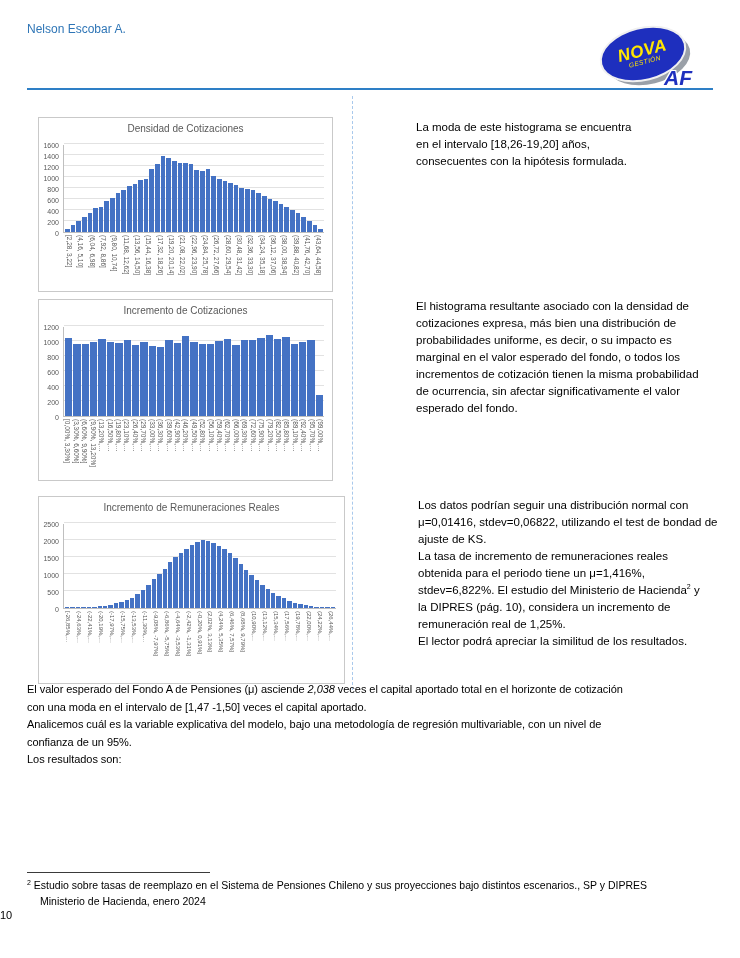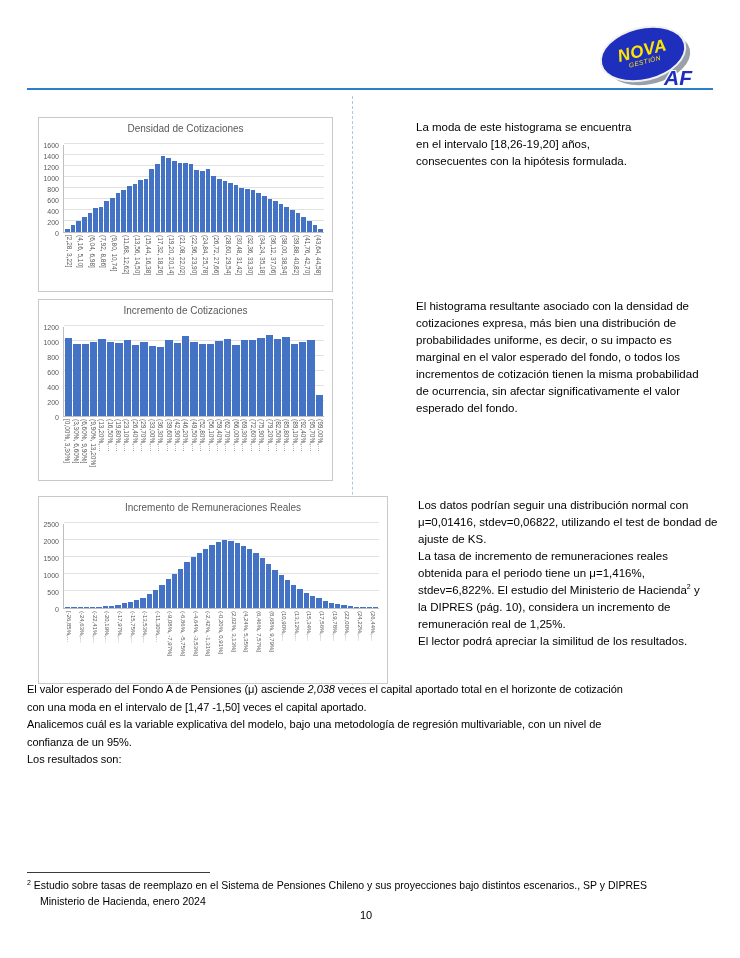--- a/index.html
+++ b/index.html
@@ -48,28 +48,29 @@
 
   
   .bodytext{position:absolute;left:27px;top:681px;width:702px;font-size:11px;line-height:17.5px;
             letter-spacing:-0.05px;white-space:pre-line;}
   .bi{font-weight:normal;font-style:italic;}
 
   
   .fn-rule{position:absolute;left:27px;top:872px;width:183px;border-top:1.5px solid #3a3a3a;}
   .footnote{position:absolute;left:27px;top:878px;width:684px;font-size:10.5px;line-height:15.5px;
             white-space:pre-line;padding-left:13px;text-indent:-13px;box-sizing:border-box;}
-  .pagenum{position:absolute;left:0;top:909px;width:732px;text-align:center;font-size:11px;}
+  .pagenum{position:absolute;left:0;top:909px;width:732px;text-align:left;font-size:11px;}
 </style>
 </head>
 <body>
 
 <div class="page">
 
   <div class="hdr">
+    <div class="hdr-name">Nelson Escobar A.</div>
   </div>
 
   <div class="logo">
     <div class="logo-shadow"></div>
     <div class="logo-ellipse">
       <div class="logo-nova">NOVA</div>
       <div class="logo-gestion">GESTIÓN</div>
     </div>
     <div class="logo-af">AF</div>
   </div>
@@ -368,21 +369,21 @@
         </div>
         <div class="c-xlab">
           <span>(41,76, 42,70]</span>
         </div>
         <div class="c-xlab">
           <span>(43,64, 44,58]</span>
         </div>
       </div>
     </div>
 
-  <div class="chart" style="left:38px;top:496px;width:350px;height:188px;">
+  <div class="chart" style="left:38px;top:496px;width:307px;height:188px;">
       <div class="c-title">Incremento de Remuneraciones Reales</div>
       <div class="c-body" style="height: 85px;">
         <div class="c-yaxis">
           <div class="c-ylab" style="bottom: 0px;">0</div>
           <div class="c-ylab" style="bottom: 17px;">500</div>
           <div class="c-ylab" style="bottom: 34px;">1000</div>
           <div class="c-ylab" style="bottom: 51px;">1500</div>
           <div class="c-ylab" style="bottom: 68px;">2000</div>
           <div class="c-ylab" style="bottom: 85px;">2500</div>
         </div>

